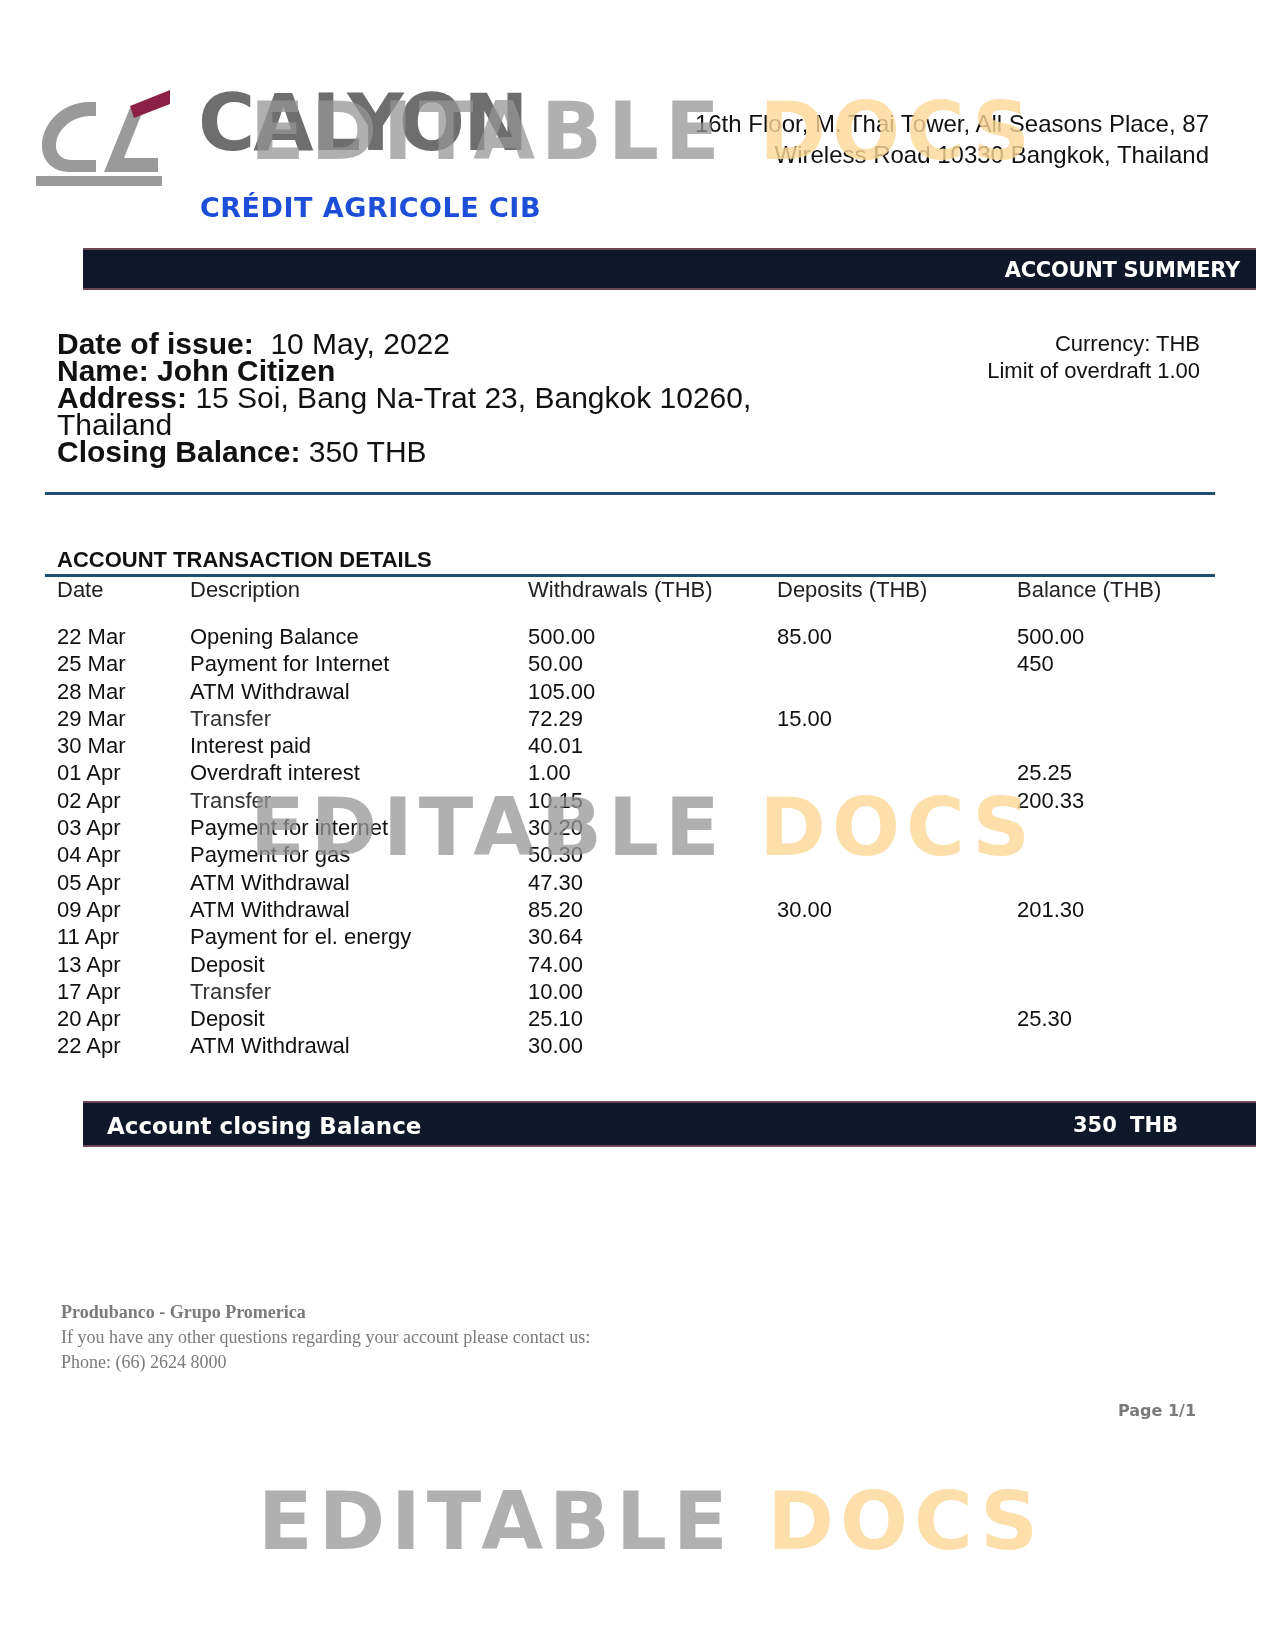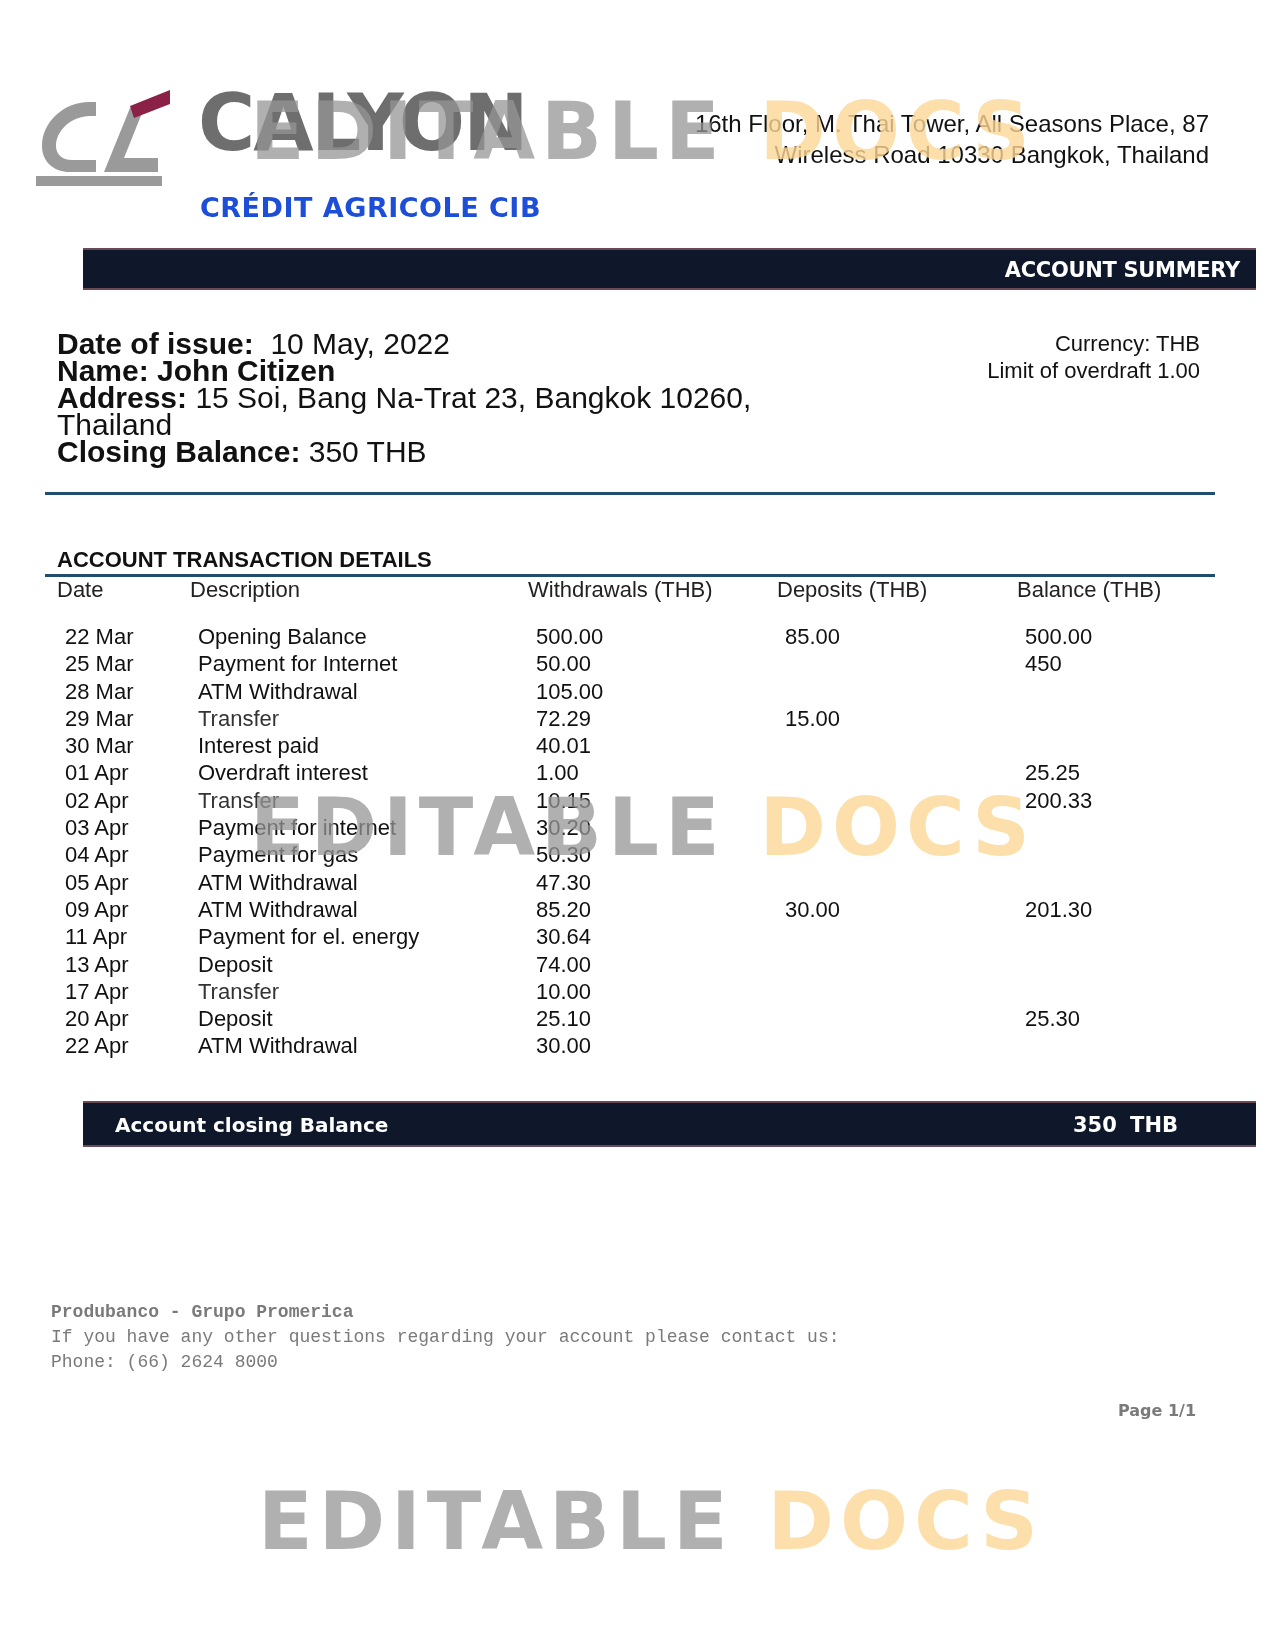--- a/index.html
+++ b/index.html
@@ -27,30 +27,30 @@
   .rule { left:45px; width:1170px; height:3px; background:#1f4e6e; }
 
   .tx-title { left:57px; top:547px; font-size:22px; font-weight:bold; }
   .tx-head { top:577px; font-size:22px; font-weight:normal; color:#222; }
   .col-date { left:57px; }
   .col-desc { left:190px; }
   .col-wd { left:528px; }
   .col-dep { left:777px;text-align:center; }
   .col-bal { left:1017px; }
 
-  .rows { left:8px; top:624px; width:1181px; }
+  .rows { left:0; top:624px; width:1181px; }
   .row { position:relative; height:27.3px; font-size:22px; }
   .row span { position:absolute; top:0; white-space:nowrap; }
   .muted { color:#333; }
 
   .band-close { top:1101px; height:42px; }
-  .band-close .lbl { position:absolute; left:32px; top:10px; font-size:20px; font-weight:bold; font-family:"DejaVu Sans", sans-serif; }
+  .band-close .lbl { position:absolute; left:24px; top:10px; font-size:23px; font-weight:bold; font-family:"DejaVu Sans", sans-serif; }
   .band-close .val { position:absolute; right:78px; top:10px; font-size:21px; font-weight:bold; font-family:"DejaVu Sans", sans-serif; word-spacing:6px; }
 
-  .footer { left:51px; top:1300px; font-size:18px; line-height:25px; color:#7a7a7a; font-family:Liberation Mono, monospace; }
+  .footer { left:61px; top:1300px; font-size:18px; line-height:25px; color:#7a7a7a; font-family:Liberation Serif, serif; }
   .footer .org { font-weight:bold; }
   .page-no { left:1118px; top:1401px; font-size:16px; font-weight:bold; color:#7a7a7a; font-family:"DejaVu Sans", sans-serif; }
 
   .wm { font-family:"DejaVu Sans", sans-serif; font-weight:bold; letter-spacing:6px; line-height:1; pointer-events:none; }
   .wm .g { color:rgba(150,150,150,0.75); }
   .wm .o { color:rgba(253,215,150,0.8); }
   .wm-top { left:250px; top:92px; font-size:80px; }
   .wm-mid { left:250px; top:788px; font-size:80px; }
   .wm-bot { left:258px; top:1482px; font-size:80px; }
 </style>

